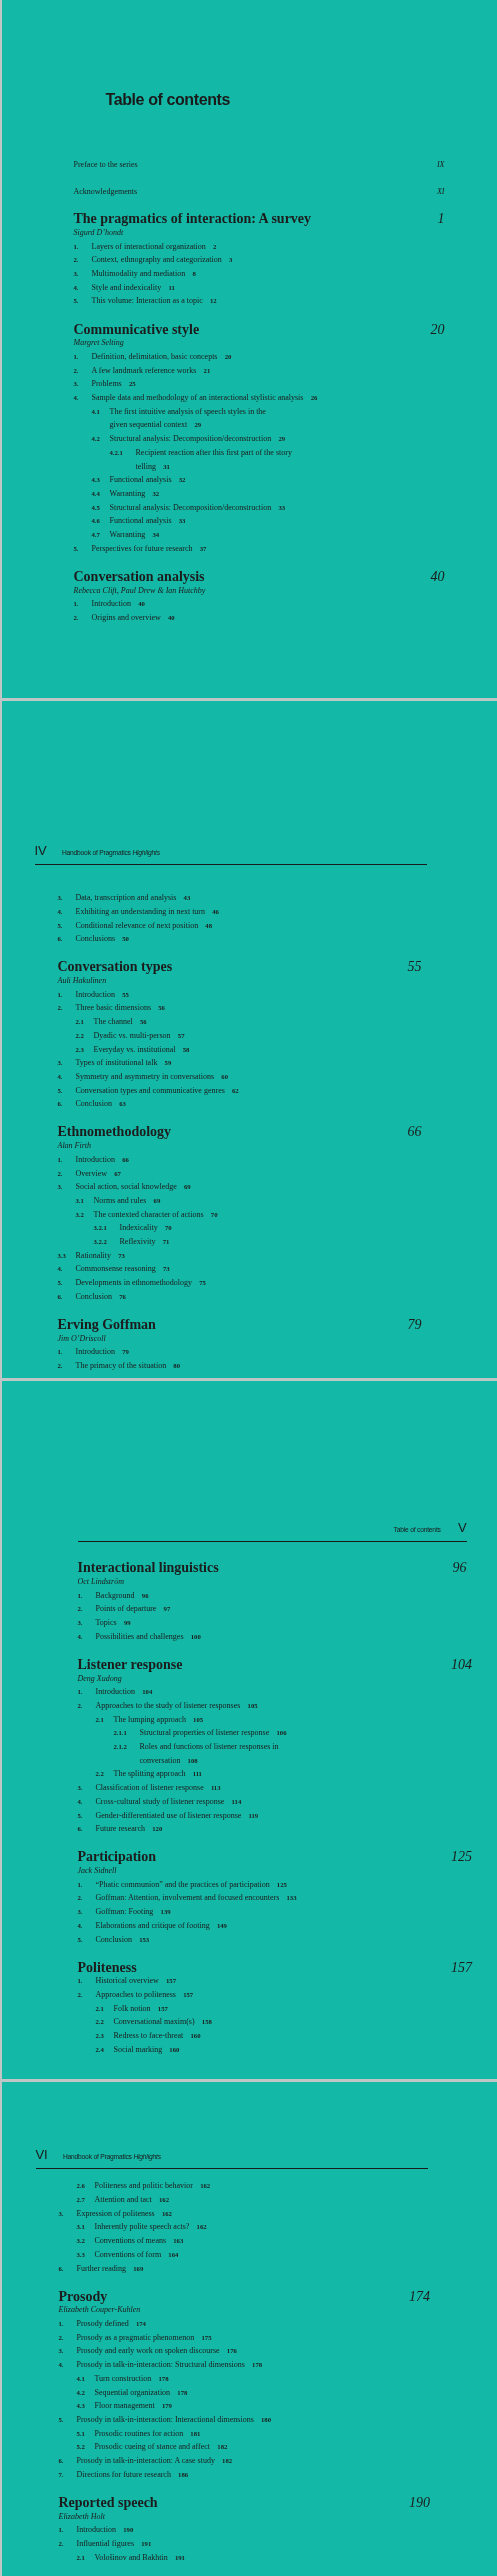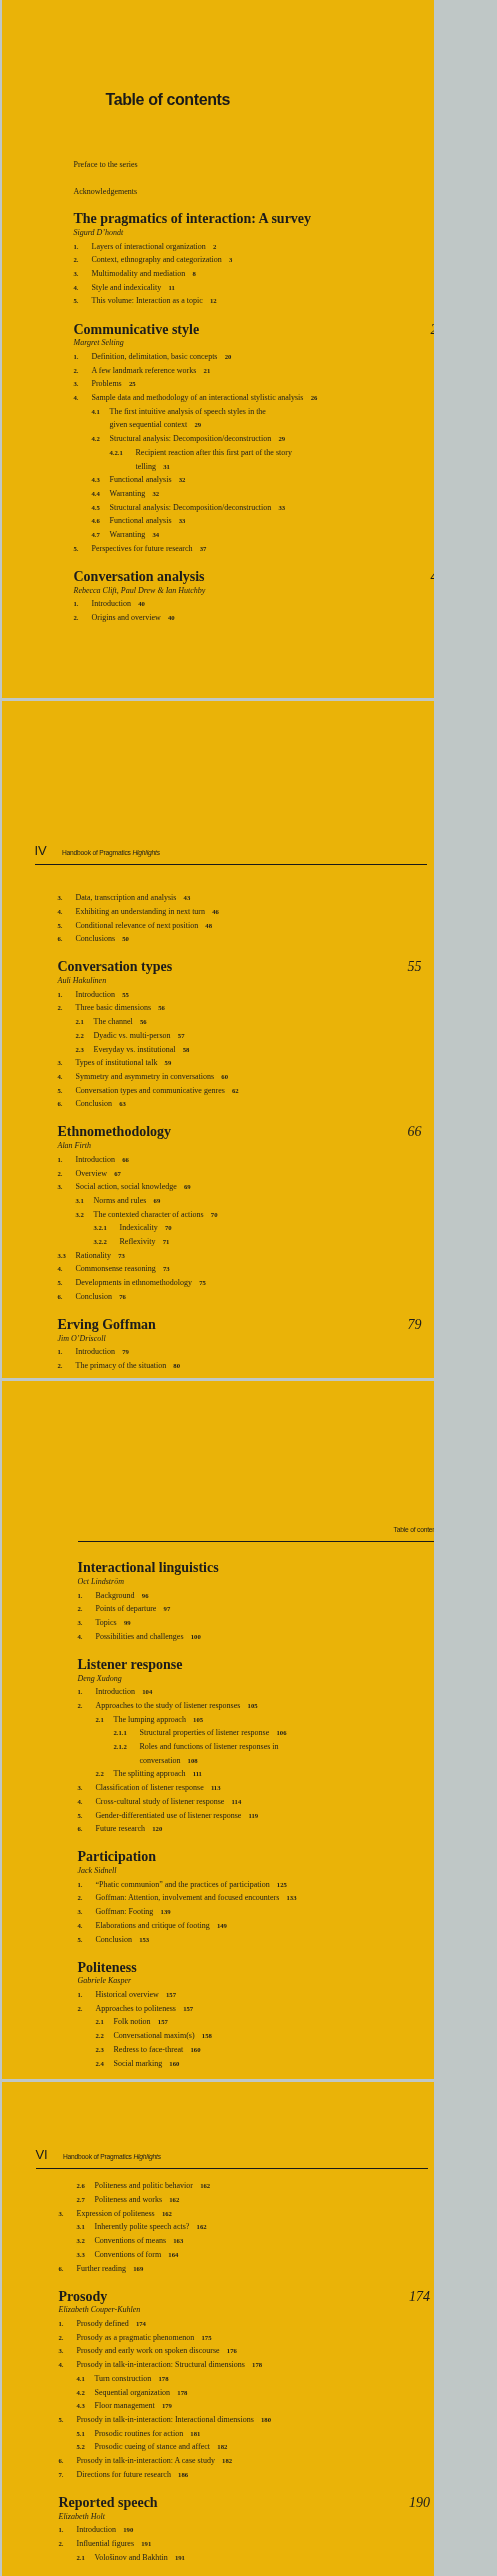--- a/index.html
+++ b/index.html
@@ -5,23 +5,23 @@
   html, body { margin: 0; padding: 0; }
   body {
     width: 497px;
     background: #bfc7c6;
     font-family: "Liberation Serif", "DejaVu Serif", serif;
     color: #1c1c1c;
   }
   .viewer { width: 497px; }
   .page {
     position: relative;
-    background: #eab308;
+    background: #14b8a6;
     margin-left: 1.5px;
-    width: 432px;
+    width: 496px;
     box-sizing: border-box;
     overflow: hidden;
   }
   .sep { height: 3.1px; background: #bfc7c6; }
   .p1 { height: 698px; }
   .p2 { height: 677px; }
   .p3 { height: 698px; }
   .p4 { height: 680px; }
 
   .toc-title {
@@ -438,21 +438,20 @@
           <div class="sec lvl1">
             <span class="num l1">5.</span>
             <span class="txt"><span>Conclusion</span><span class="pgno">153</span></span>
           </div>
         </div>
         <div class="chapter">
           <div class="chapter-head">
             <span>Politeness</span>
             <span class="pg">157</span>
           </div>
-          <div class="author">Gabriele Kasper</div>
           <div class="sec lvl1">
             <span class="num l1">1.</span>
             <span class="txt"><span>Historical overview</span><span class="pgno">157</span></span>
           </div>
           <div class="sec lvl1">
             <span class="num l1">2.</span>
             <span class="txt"><span>Approaches to politeness</span><span class="pgno">157</span></span>
           </div>
           <div class="sec lvl2">
             <span class="num l2">2.1</span>
@@ -481,21 +480,21 @@
       <span><span>Handbook of Pragmatics</span> <em>Highlights</em></span>
     </div>
     <div class="toc" style="top:97px; left:57px; width:366px">
         <div class="chapter">
           <div class="sec lvl2">
             <span class="num l2">2.6</span>
             <span class="txt"><span>Politeness and politic behavior</span><span class="pgno">162</span></span>
           </div>
           <div class="sec lvl2">
             <span class="num l2">2.7</span>
-            <span class="txt"><span>Politeness and works</span><span class="pgno">162</span></span>
+            <span class="txt"><span>Attention and tact</span><span class="pgno">162</span></span>
           </div>
           <div class="sec lvl1">
             <span class="num l1">3.</span>
             <span class="txt"><span>Expression of politeness</span><span class="pgno">162</span></span>
           </div>
           <div class="sec lvl2">
             <span class="num l2">3.1</span>
             <span class="txt"><span>Inherently polite speech acts?</span><span class="pgno">162</span></span>
           </div>
           <div class="sec lvl2">

